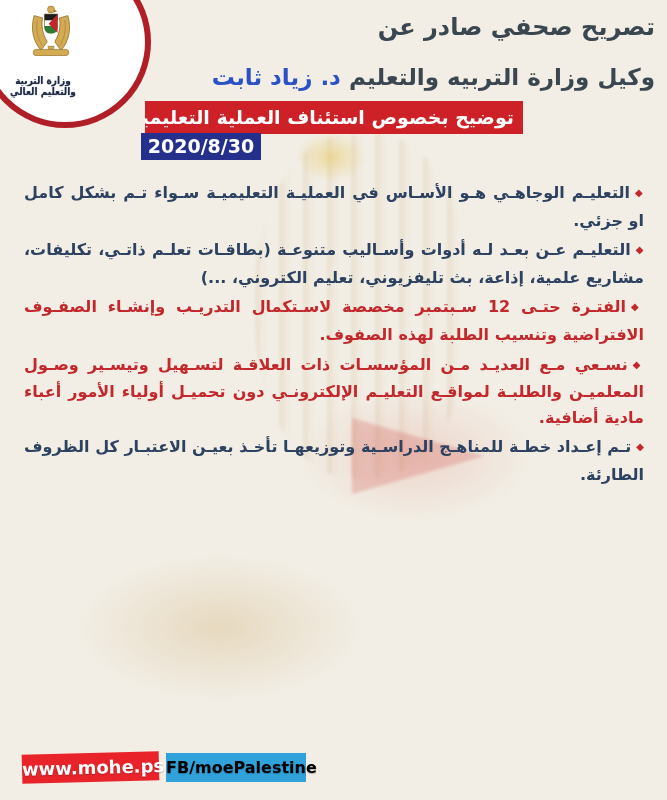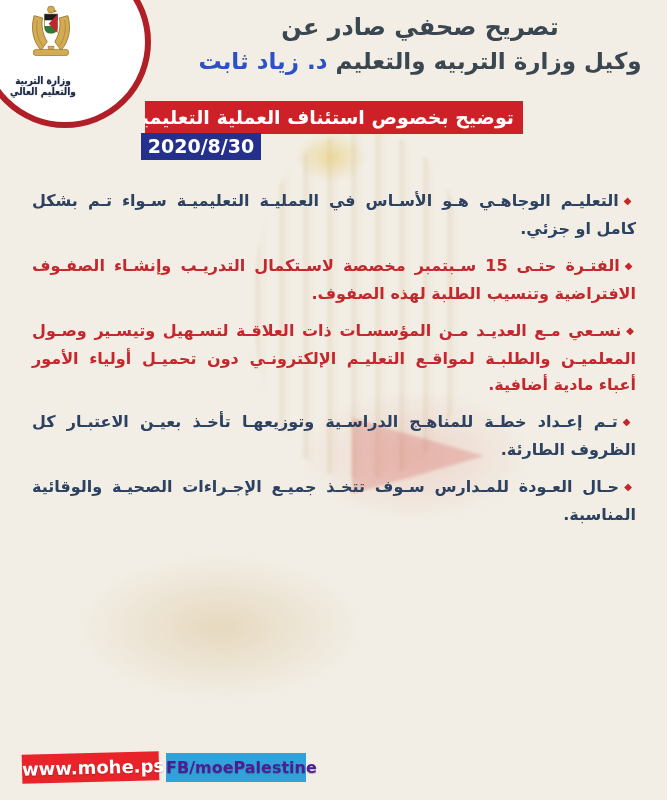--- a/index.html
+++ b/index.html
@@ -28,24 +28,24 @@
   .logo-ministry {
     position:absolute; left:0px; top:76px; width:86px;
     text-align:center; font-weight:bold; font-size:9px; color:#1d2a45;
     letter-spacing:-0.5px; transform:scaleY(1.15);
     text-shadow:0 0 1px rgba(29,42,69,.6);
   }
 
   
   .title-block {
     position:absolute; left:185px; top:13px; width:470px;
-    text-align:center; color:#3a4750; font-weight:bold;
+    text-align:right; color:#3a4750; font-weight:bold;
   }
   .title-line1 { font-size:24px; }
-  .title-line2 { font-size:23px; margin-top:7px; white-space:nowrap; }
+  .title-line2 { font-size:23px; margin-top:23px; white-space:nowrap; }
   .issuer-name { color:#2b51c5; }
 
   .banner-red {
     position:absolute; left:145px; top:101px; width:378px; height:33px;
     background:#cd2027; color:#ffffff; font-weight:bold; font-size:19px;
     line-height:33px; padding-right:9px; white-space:nowrap; overflow:hidden;
     text-align:right;
   }
   .banner-date {
     position:absolute; left:141px; top:133px; width:120px; height:27px;
@@ -82,39 +82,39 @@
     filter:blur(2px);
   }
 
   
   .body-text {
     position:absolute; top:176px; right:19px; left:20px; bottom:50px;
     overflow:hidden;
     font-weight:bold; font-size:16px; line-height:25.6px;
     text-align:justify;
   }
-  .body-text p { margin:12px; }
+  .body-text p { margin:4px; }
   .p-dark { color:#2d4260; }
   .p-red  { color:#c3282d; }
   .bullet {
     color:#c3282d; font-size:10px; margin-left:5px;
     position:relative; top:-2px;
   }
 
   
   .footer-red {
     position:absolute; left:22px; top:753px; width:137px; height:29px;
     background:#e8242a; color:#fff; font-weight:bold; font-size:18px;
     line-height:29px; text-align:center; direction:ltr;
     transform:rotate(-1.5deg); text-decoration:none; display:block;
     text-shadow:0 1px 1px rgba(0,0,0,.25); cursor:pointer;
   }
   .footer-blue {
     position:absolute; left:166px; top:753px; width:140px; height:29px;
-    background:#31a2d9; color:#4c1d95; font-weight:bold; font-size:16px;
+    background:#31a2d9; color:#000000; font-weight:bold; font-size:16px;
     line-height:29px; text-align:center; direction:ltr;
     text-decoration:none; display:block;
     text-shadow:0 1px 1px rgba(0,0,0,.25); cursor:pointer;
   }
 </style>
 </head>
 <body>
 
 <div class="page">
 
@@ -153,22 +153,22 @@
       <span>وكيل وزارة التربيه والتعليم</span>
       <span class="issuer-name">د. زياد ثابت</span>
     </div>
   </div>
 
   <div class="banner-red">توضيح بخصوص استئناف العملية التعليمية</div>
   <div class="banner-date">2020/8/30</div>
 
   <div class="body-text">
     <p class="p-dark"><span class="bullet">◆</span><span>التعليـم الوجاهـي هـو الأسـاس في العمليـة التعليميـة سـواء تـم بشكل كامل او جزئي.</span></p>
-    <p class="p-red"><span class="bullet">◆</span><span>الفتـرة حتـى 15 سـبتمبر مخصصة لاسـتكمال التدريـب وإنشـاء الصفـوف الافتراضية وتنسيب الطلبة لهذه الصفوف.</span></p>
+    <p class="p-dark"><span class="bullet">◆</span><span>التعليـم عـن بعـد لـه أدوات وأسـاليب متنوعـة (بطاقـات تعلـم ذاتـي، تكليفات، مشاريع علمية، إذاعة، بث تليفزيوني، تعليم الكتروني، ...)</span></p>
+    <p class="p-red"><span class="bullet">◆</span><span>الفتـرة حتـى 12 سـبتمبر مخصصة لاسـتكمال التدريـب وإنشـاء الصفـوف الافتراضية وتنسيب الطلبة لهذه الصفوف.</span></p>
     <p class="p-red"><span class="bullet">◆</span><span>نسـعي مـع العديـد مـن المؤسسـات ذات العلاقـة لتسـهيل وتيسـير وصـول المعلميـن والطلبـة لمواقـع التعليـم الإلكترونـي دون تحميـل أولياء الأمور أعباء مادية أضافية.</span></p>
     <p class="p-dark"><span class="bullet">◆</span><span>تـم إعـداد خطـة للمناهـج الدراسـية وتوزيعهـا تأخـذ بعيـن الاعتبـار كل الظروف الطارئة.</span></p>
-    <p class="p-dark"><span class="bullet">◆</span><span>حـال العـودة للمـدارس سـوف تتخـذ جميـع الإجـراءات الصحيـة والوقائية المناسبة.</span></p>
   </div>
 
   <a class="footer-red" href="#">www.mohe.ps</a>
   <a class="footer-blue" href="#">FB/moePalestine</a>
 
 </div>
 
 </body></html>

